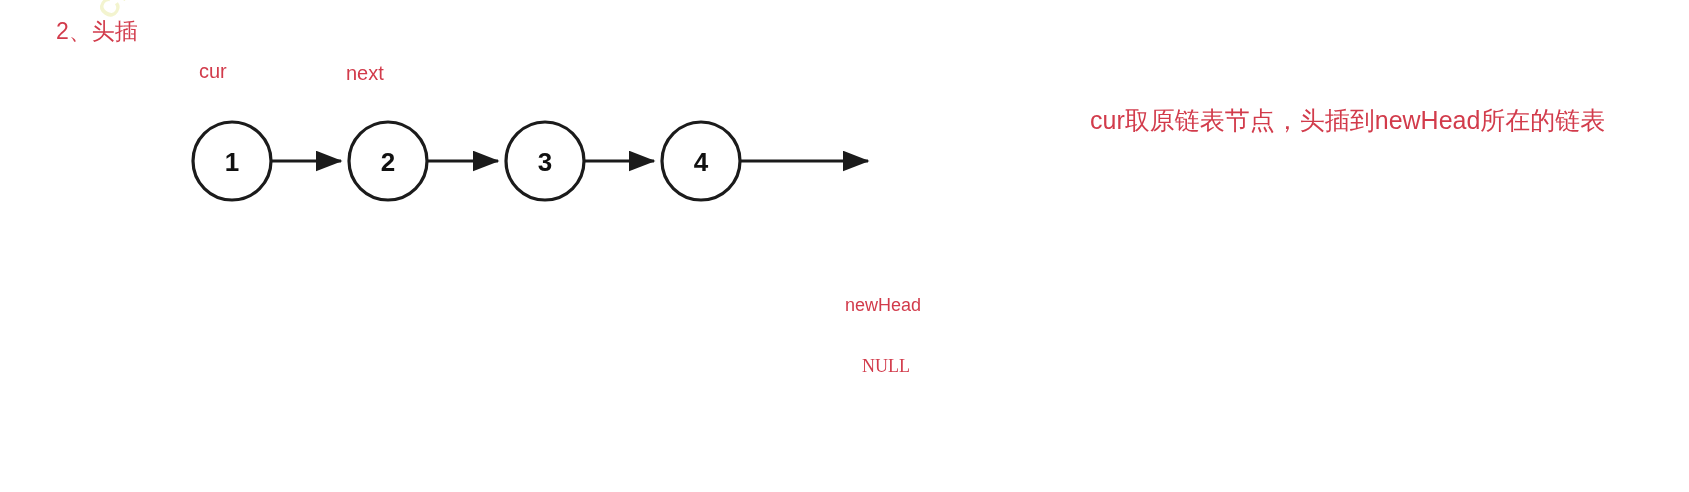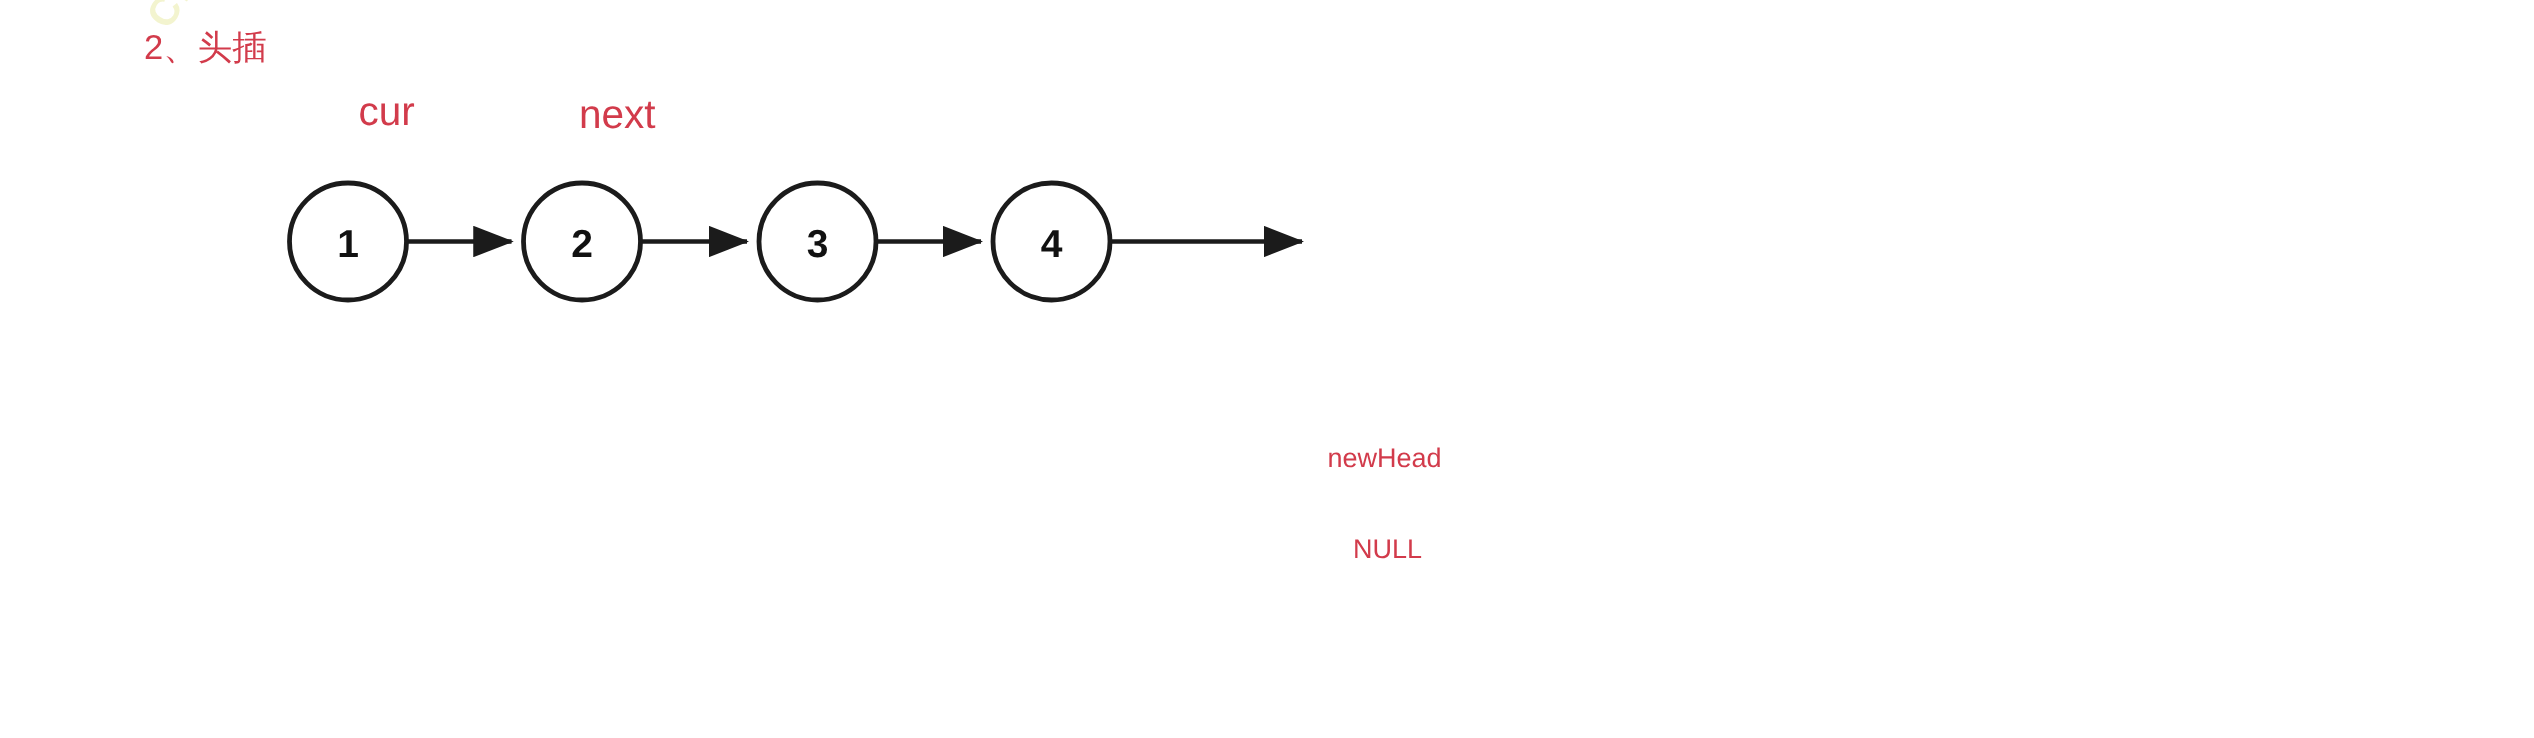--- a/index.html
+++ b/index.html
@@ -40,27 +40,26 @@
     user-select: none;
     pointer-events: none;
   }
 
   
   .red-label {
     position: absolute;
     color: #d23b4b;
     white-space: nowrap;
     line-height: 1;
-    margin-left: 40px;
   }
   .title-label {
     font-size: 23px;
   }
   .ptr-label {
-    font-size: 27px;
+    font-size: 20px;
   }
   .node-label {
     font-size: 18px;
   }
   .desc-label {
     font-size: 25px;
   }
 
   
   svg.diagram {
@@ -130,16 +129,17 @@
       <text class="node-num" x="545" y="162">3</text>
     </g>
     <g>
       <circle class="node-circle" cx="701" cy="161" r="39"></circle>
       <text class="node-num" x="701" y="162">4</text>
     </g>
   </svg>
 
   <div class="red-label node-label" style="left:845px; top:296px;">newHead</div>
 
-  <div class="red-label node-label" style="left:862px; top:357px;">NULL</div>
+  <div class="red-label node-label" style="left:862px; top:357px;font-family:Liberation Serif, serif;">NULL</div>
 
+  <div class="red-label desc-label" style="left:1090px; top:108px;">cur取原链表节点，头插到newHead所在的链表</div>
 
 </div>
 
 </body></html>

